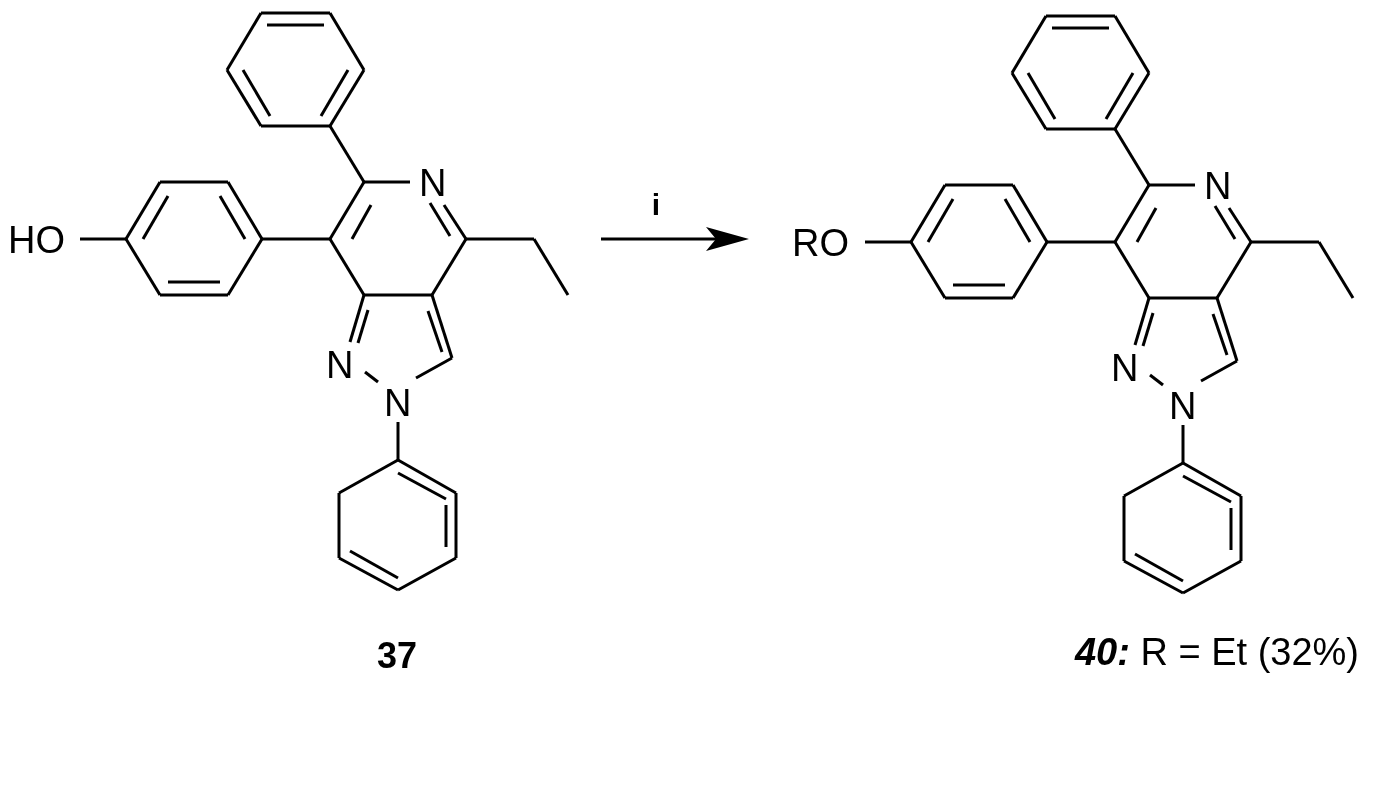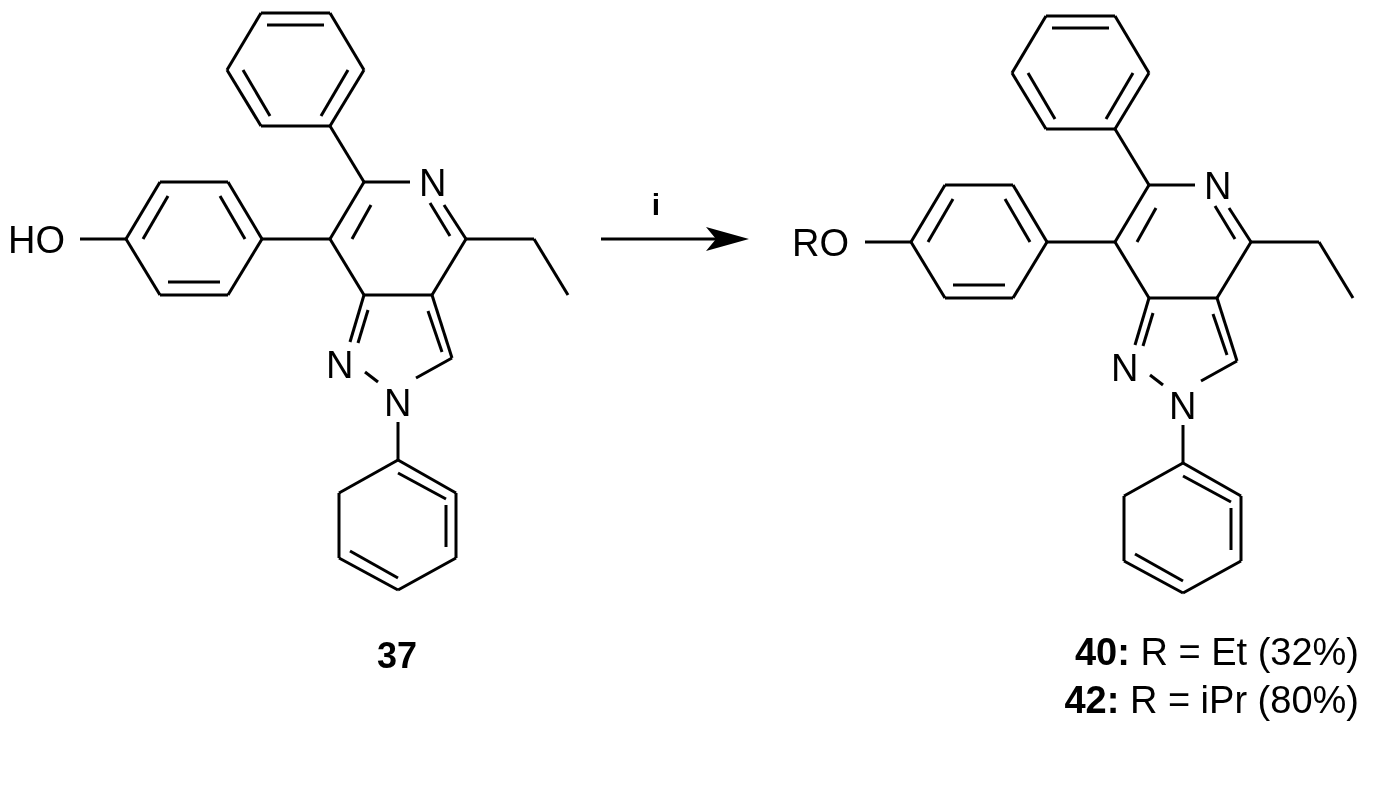--- a/index.html
+++ b/index.html
@@ -5,21 +5,21 @@
   html, body { margin: 0; padding: 0; background: #ffffff; }
   body { width: 1373px; height: 792px; overflow: hidden; position: relative;
          font-family: "Liberation Sans", sans-serif; }
   #scheme { position: absolute; left: 0; top: 0; }
   .bond { stroke: #000; stroke-width: 3; stroke-linecap: butt; fill: none; }
   .atom { font-family: "Liberation Sans", sans-serif; font-size: 38px; fill: #000; }
   .cmpd { font-family: "Liberation Sans", sans-serif; font-size: 36px; font-weight: bold; fill: #000; }
   .reagent { font-family: "Liberation Sans", sans-serif; font-size: 30px; font-weight: bold; fill: #000; }
   .yields { position: absolute; right: 14px; top: 628px; text-align: right;
             font-family: "Liberation Sans", sans-serif; font-size: 38px; line-height: 48px; color: #000; }
-  .yields b { font-weight: bold; }
+  .yields b { font-weight: bold; font-style: italic; }
 </style>
 </head>
 <body>
 
 <svg id="scheme" width="1373" height="792" viewBox="0 0 1373 792">
 
   <g id="sm">
       <line x1="261" y1="13" x2="330" y2="13" class="bond"></line>
       <line x1="330" y1="13" x2="364" y2="70" class="bond"></line>
       <line x1="364" y1="70" x2="330" y2="126" class="bond"></line>
@@ -130,14 +130,13 @@
       <line x1="1183" y1="581" x2="1135" y2="554" class="bond"></line>
     </g>
   <text class="atom" x="792" y="256">RO</text>
   <text class="atom" x="1204" y="199">N</text>
   <text class="atom" x="1111" y="381">N</text>
   <text class="atom" x="1169" y="419">N</text>
 </svg>
 
 <div class="yields">
   <div><b>40</b><b>:</b> <span>R = Et (32%)</span></div>
-  <div><b>42</b><b>:</b> <span>R = iPr (80%)</span></div>
 </div>
 
 </body></html>

